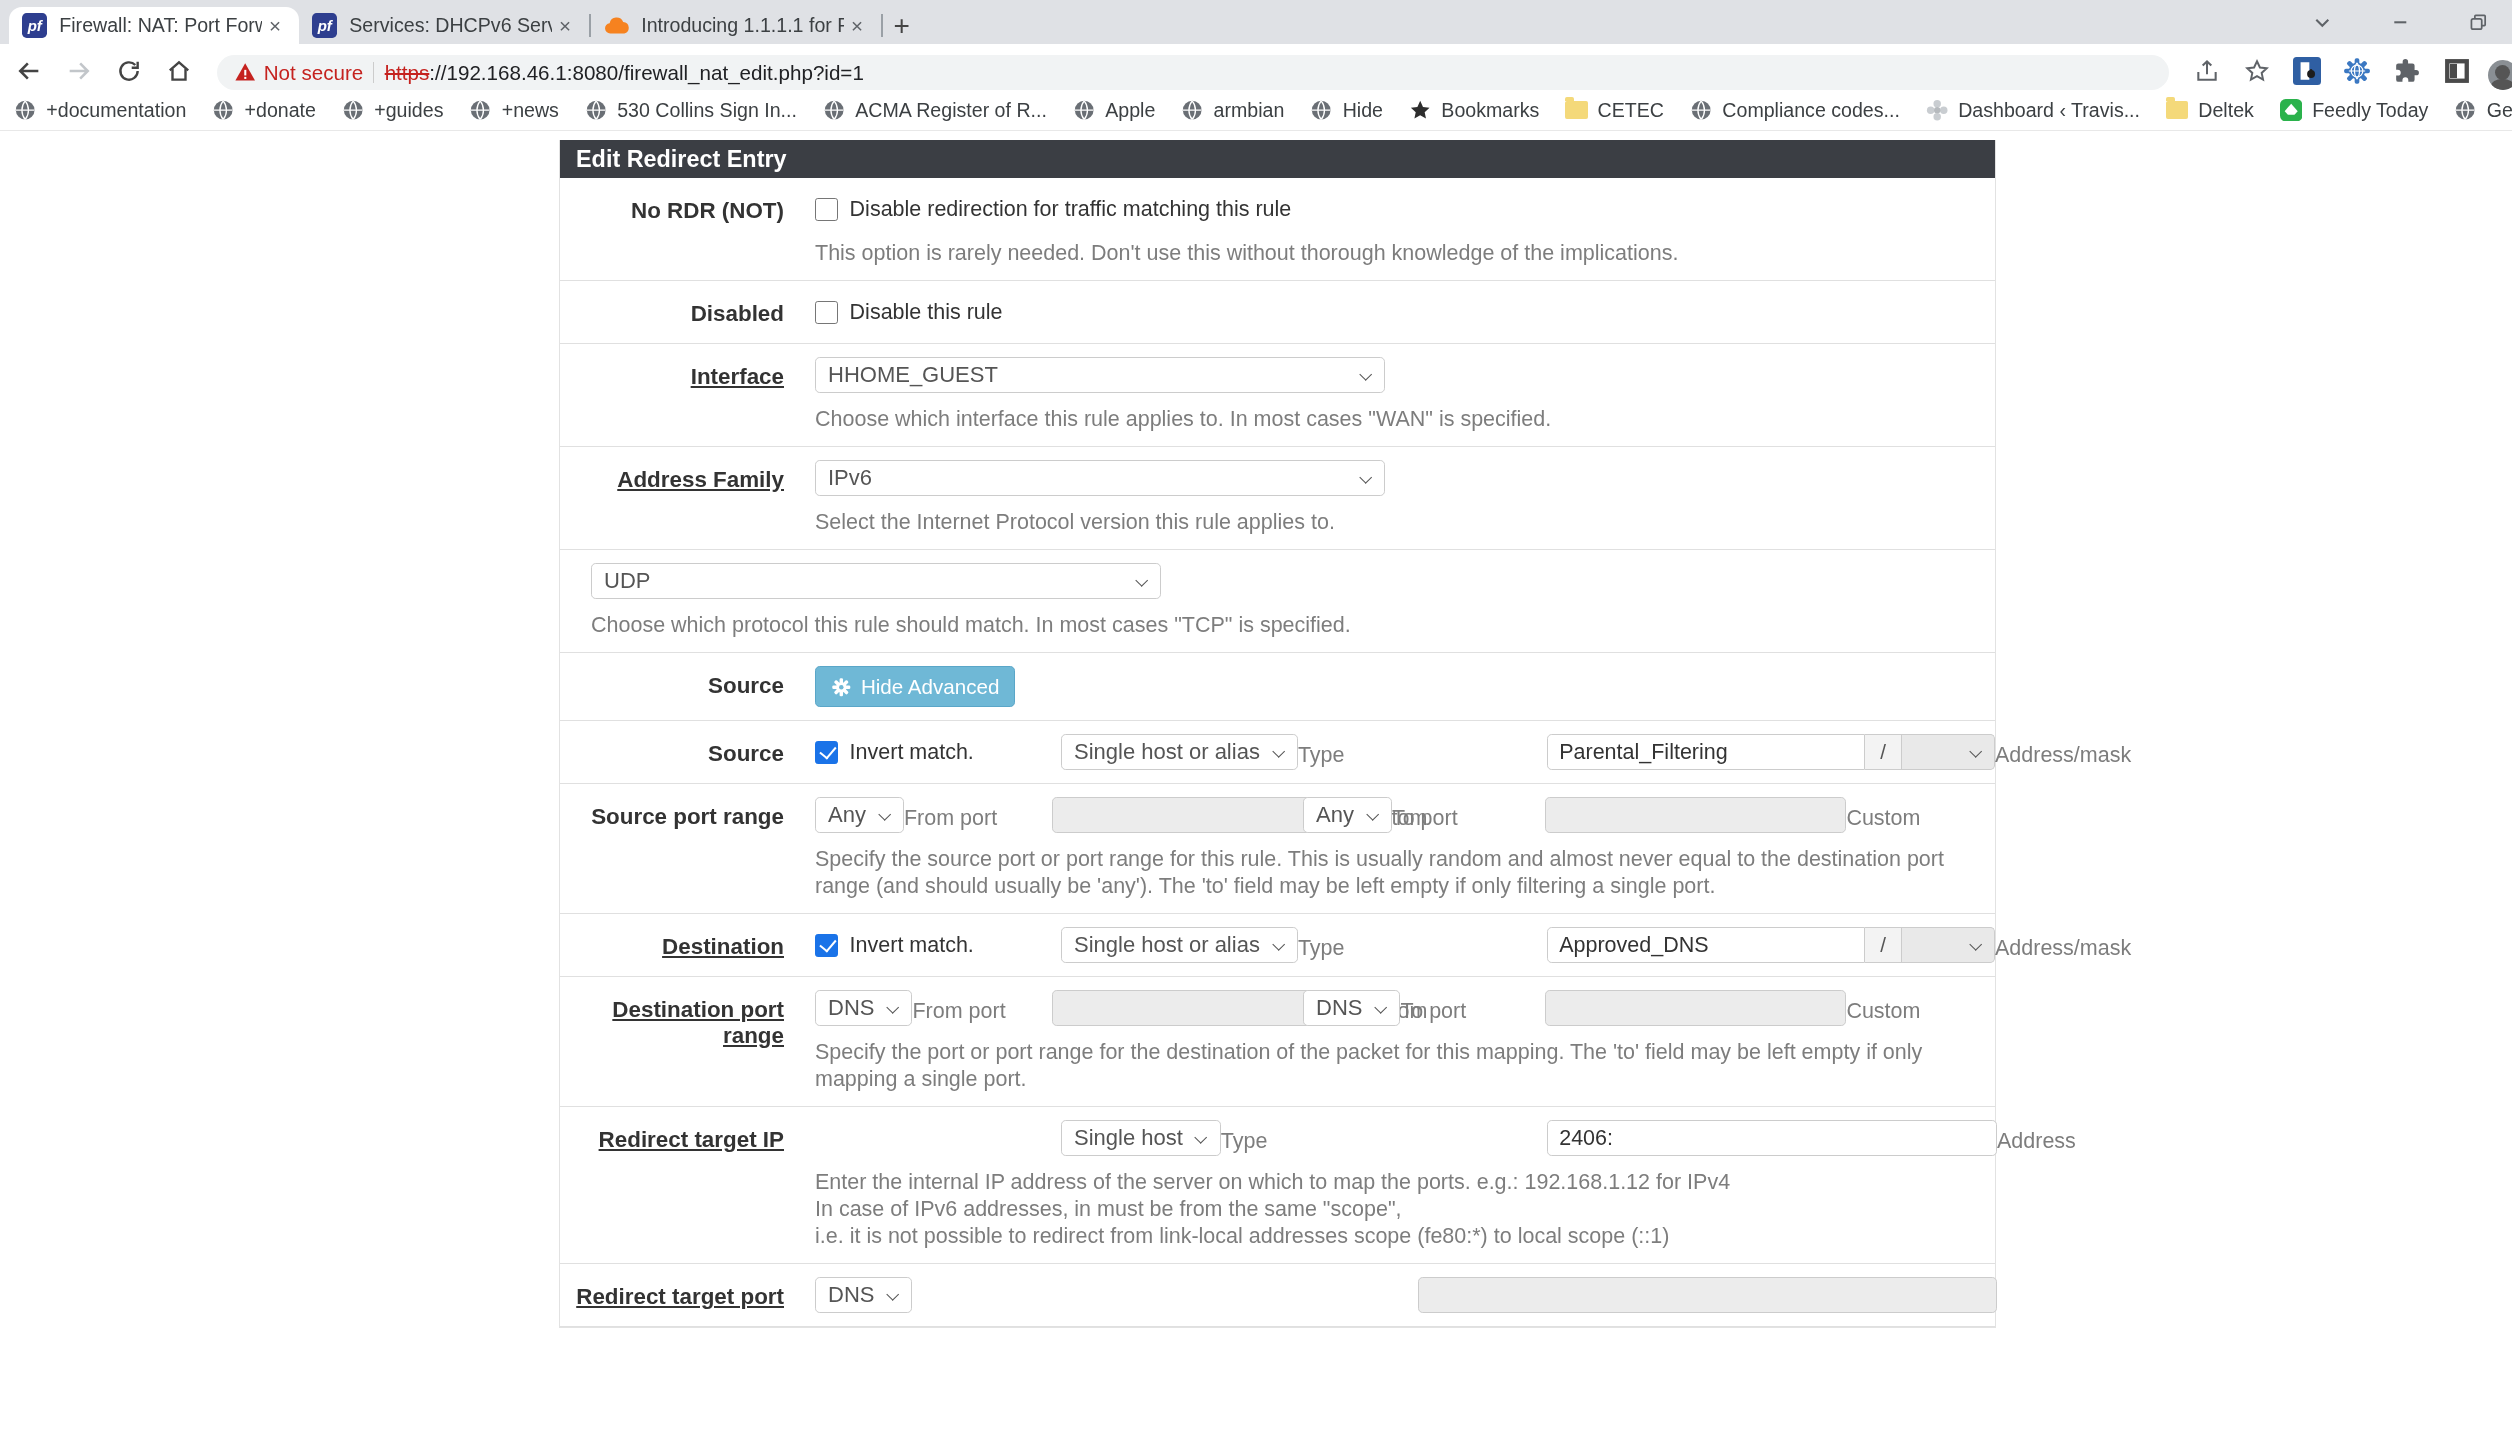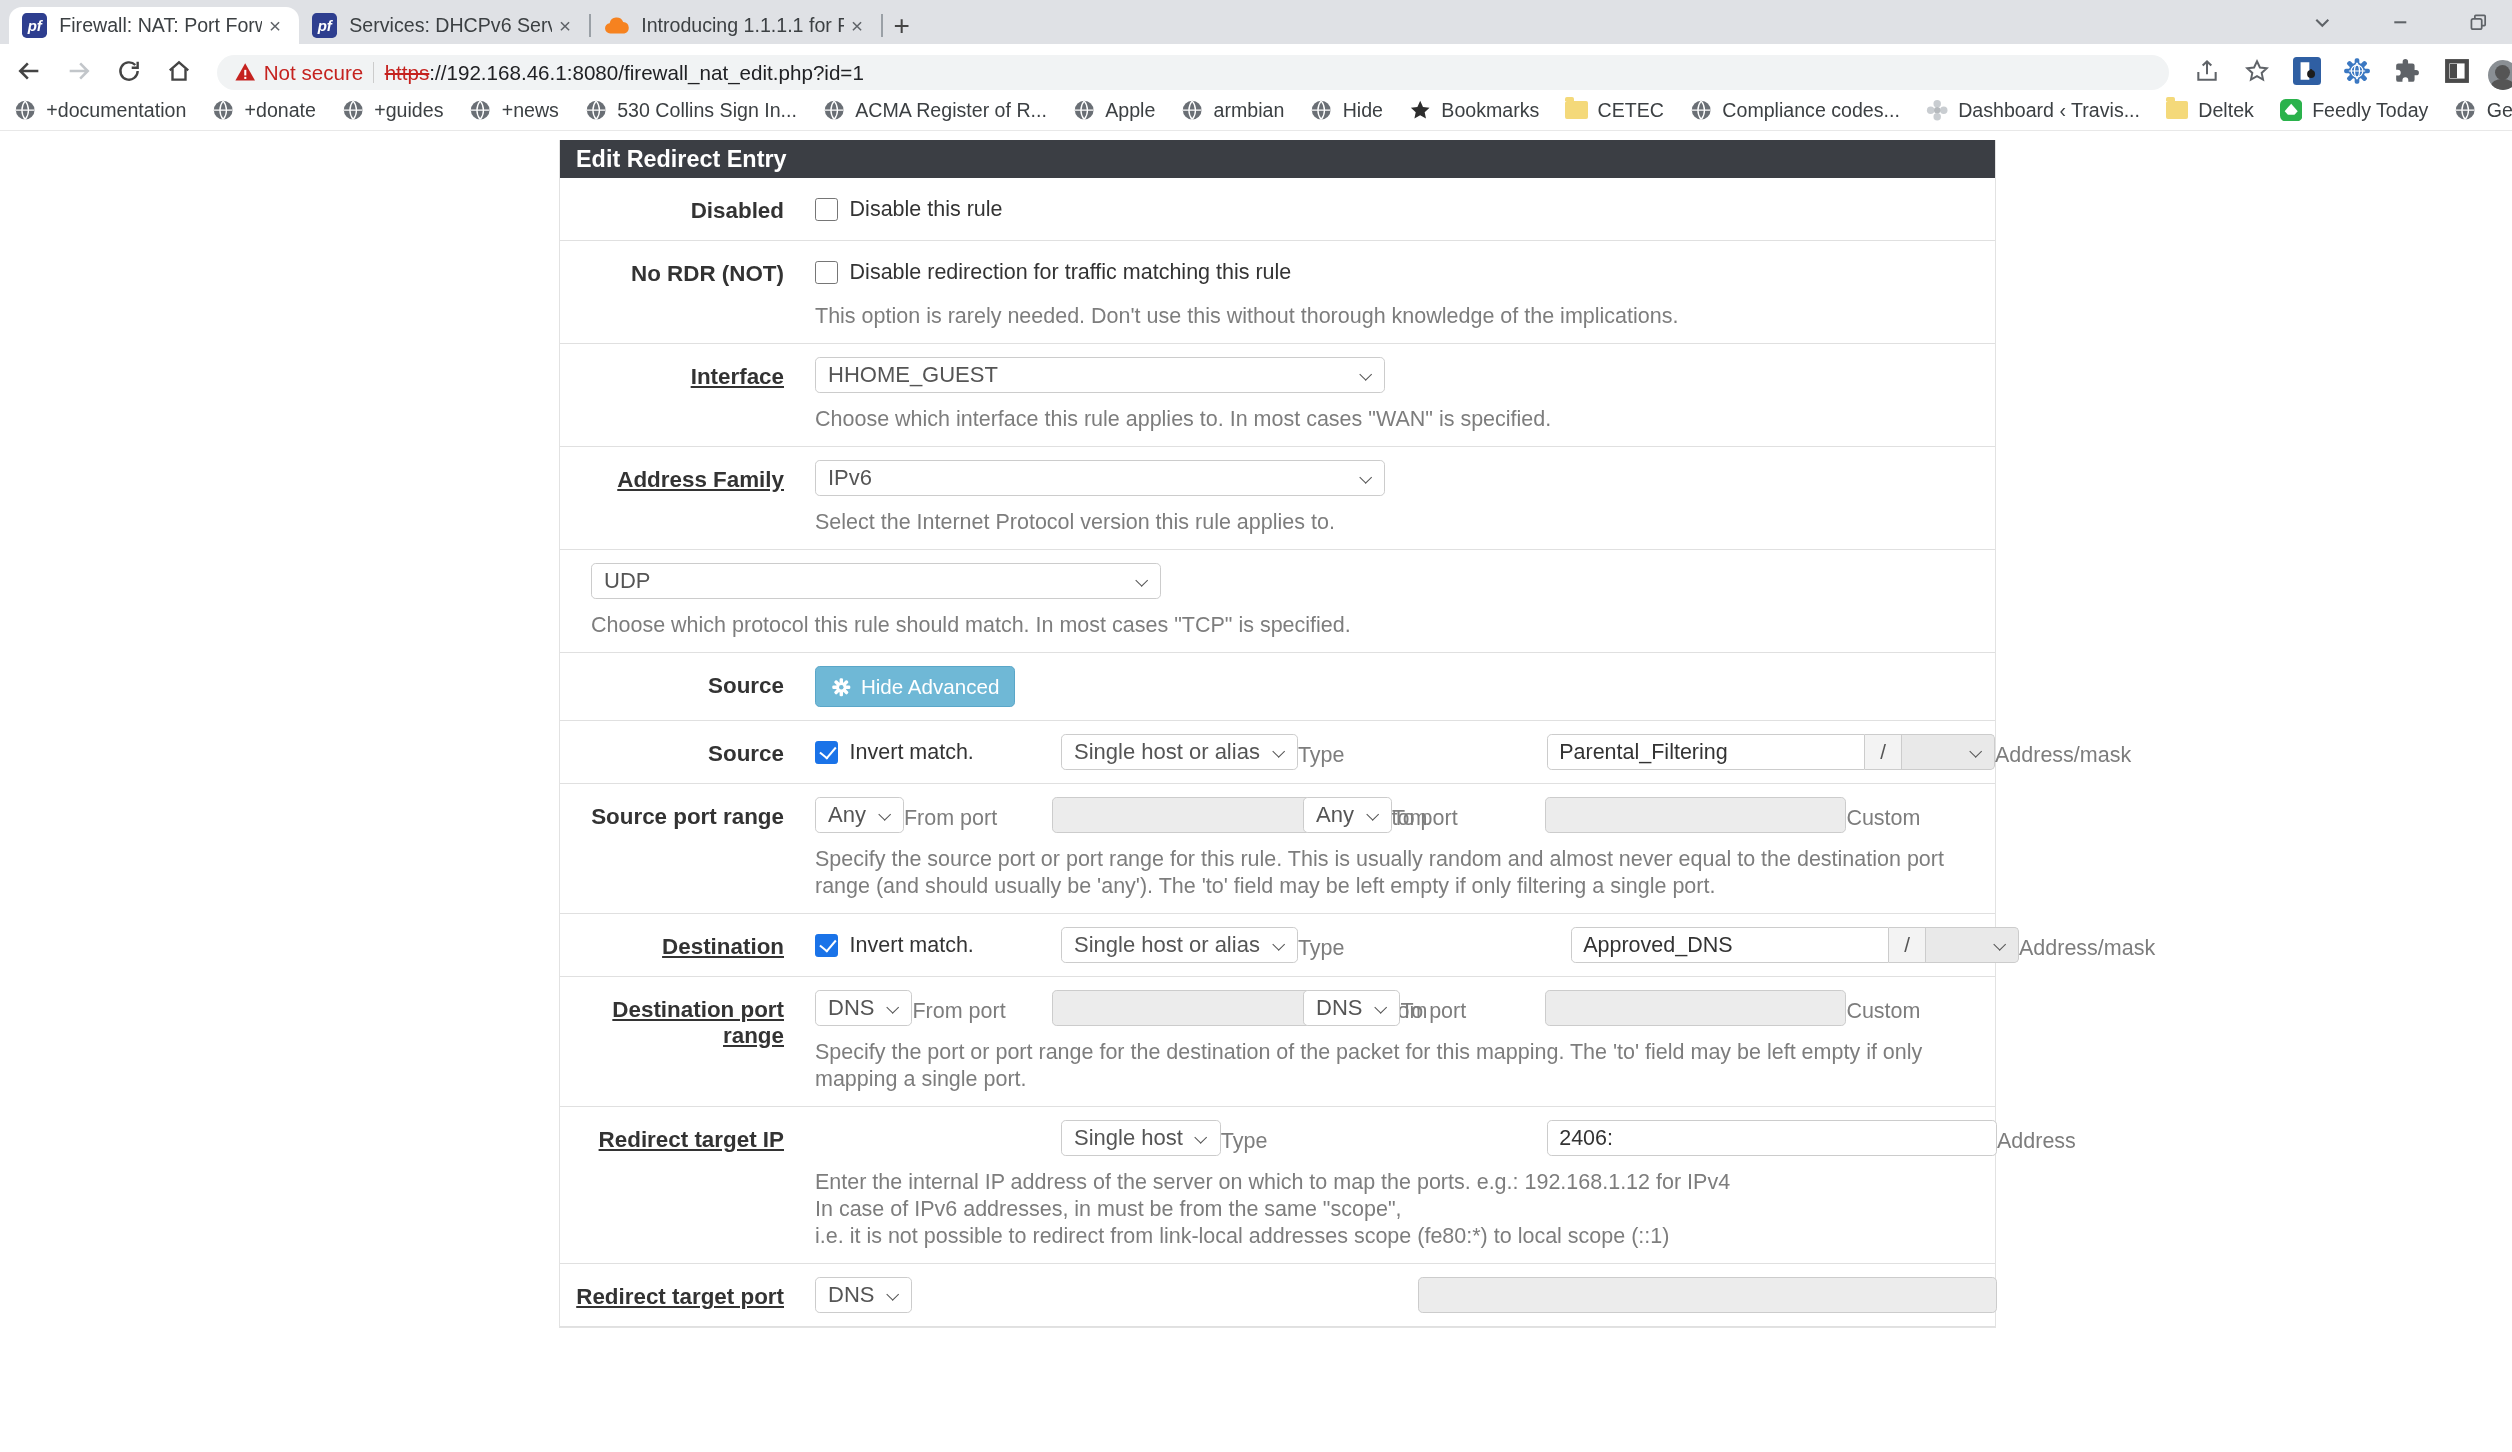--- a/index.html
+++ b/index.html
@@ -368,37 +368,37 @@
       </span>
     </div>
 
 </div>
 
 <div class="content">
   <div class="panel">
     <div class="panel-head">Edit Redirect Entry</div>
 
     <div class="row">
+      <div class="rlabel">No RDR (NOT)</div>
+      <div class="rcontent">
+        <div class="cbline">
+          <span class="cb"></span>
+          <span class="cblabel">Disable redirection for traffic matching this rule</span>
+        </div>
+        <div class="help">This option is rarely needed. Don't use this without thorough knowledge of the implications.</div>
+      </div>
+    </div>
+
+    <div class="row">
       <div class="rlabel">Disabled</div>
       <div class="rcontent">
         <div class="cbline">
           <span class="cb"></span>
           <span class="cblabel">Disable this rule</span>
         </div>
-      </div>
-    </div>
-
-    <div class="row">
-      <div class="rlabel">No RDR (NOT)</div>
-      <div class="rcontent">
-        <div class="cbline">
-          <span class="cb"></span>
-          <span class="cblabel">Disable redirection for traffic matching this rule</span>
-        </div>
-        <div class="help">This option is rarely needed. Don't use this without thorough knowledge of the implications.</div>
       </div>
     </div>
 
     <div class="row">
       <div class="rlabel u">Interface</div>
       <div class="rcontent">
         <div class="sel" style="width:570px;">
             <span>HHOME_GUEST</span>
           </div>
         <div class="help">Choose which interface this rule applies to. In most cases "WAN" is specified.</div>
@@ -506,21 +506,21 @@
             <span class="cb checked"></span>
             <span class="cblabel">Invert match.</span>
           </div>
         </div>
         <div class="fieldcol" style="width:441px;">
           <div class="sel">
               <span>Single host or alias</span>
             </div>
           <div class="caption">Type</div>
         </div>
-        <div class="fieldcol" style="margin-left:69px;">
+        <div class="fieldcol" style="margin-left:45px;">
           <div class="addrgroup">
             <input class="inp" style="width: 318px;" value="Approved_DNS">
             <span class="addon">/</span>
             <div class="sel gray" style="width:93px;"></div>
           </div>
           <div class="caption">Address/mask</div>
         </div>
       </div>
     </div>
 

